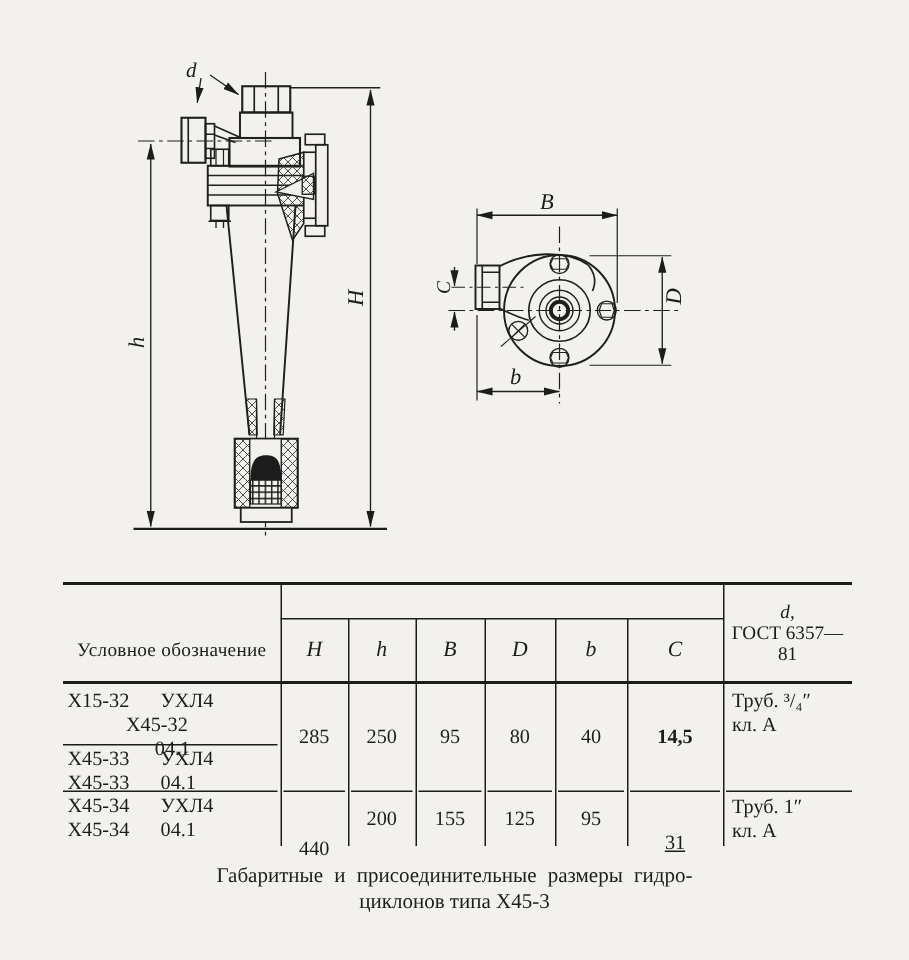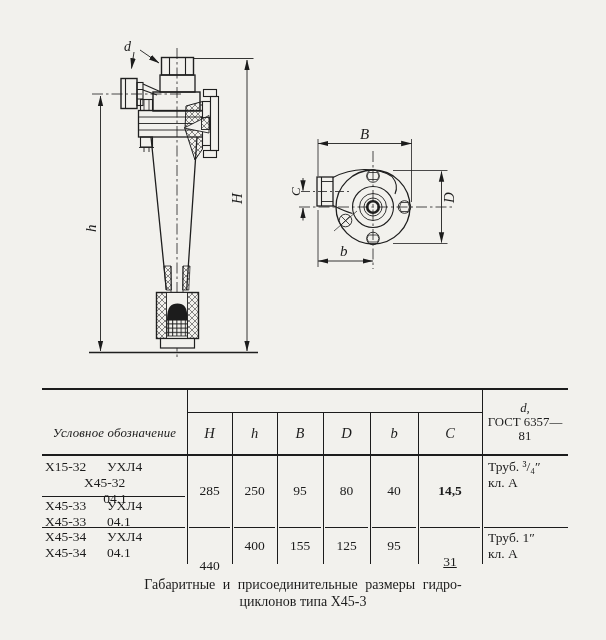--- a/index.html
+++ b/index.html
@@ -180,21 +180,21 @@
     <div class="tl" style="left:442px;top:139px;width:84px;height:1px;"></div>
 
     <div class="tl" style="left:145px;top:0;width:1px;height:176px;"></div>
     <div class="tl" style="left:190px;top:24px;width:1px;height:152px;"></div>
     <div class="tl" style="left:235px;top:24px;width:1px;height:152px;"></div>
     <div class="tl" style="left:281px;top:24px;width:1px;height:152px;"></div>
     <div class="tl" style="left:328px;top:24px;width:1px;height:152px;"></div>
     <div class="tl" style="left:376px;top:24px;width:1px;height:152px;"></div>
     <div class="tl" style="left:440px;top:0;width:1px;height:176px;"></div>
 
-    <div class="cell hdr" style="left:0;top:24px;width:145px;height:42px;font-style:italic;">Условное обозначение</div>
+    <div class="cell hdr" style="left:0;top:24px;width:145px;height:42px;">Условное обозначение</div>
     <div class="cell dimhead" style="left:145px;top:24px;width:45px;height:42px;">H</div>
     <div class="cell dimhead" style="left:190px;top:24px;width:45px;height:42px;">h</div>
     <div class="cell dimhead" style="left:235px;top:24px;width:46px;height:42px;">B</div>
     <div class="cell dimhead" style="left:281px;top:24px;width:47px;height:42px;">D</div>
     <div class="cell dimhead" style="left:328px;top:24px;width:48px;height:42px;">b</div>
     <div class="cell dimhead" style="left:376px;top:24px;width:64px;height:42px;">C</div>
     <div class="cell gosthead" style="left:440px;top:4px;width:86px;height:60px;">
       <span class="ital">d,</span>
       <span>ГОСТ 6357—</span>
       <span>81</span>
@@ -226,21 +226,21 @@
     </div>
 
     <div class="valcell" style="left:145px;top:95px;width:45px;">285</div>
     <div class="valcell" style="left:190px;top:95px;width:45px;">250</div>
     <div class="valcell" style="left:235px;top:95px;width:46px;">95</div>
     <div class="valcell" style="left:281px;top:95px;width:47px;">80</div>
     <div class="valcell" style="left:328px;top:95px;width:48px;">40</div>
     <div class="valcell" style="left:376px;top:95px;width:64px;font-weight:bold;">14,5</div>
 
     <div class="valcell" style="left:145px;top:150px;width:45px;margin-top:20px;">440</div>
-    <div class="valcell" style="left:190px;top:150px;width:45px;">400</div>
+    <div class="valcell" style="left:190px;top:150px;width:45px;">200</div>
     <div class="valcell" style="left:235px;top:150px;width:46px;">155</div>
     <div class="valcell" style="left:281px;top:150px;width:47px;">125</div>
     <div class="valcell" style="left:328px;top:150px;width:48px;">95</div>
     <div class="valcell" style="left:376px;top:166px;width:64px;text-decoration:underline;">31</div>
 
     <div class="pipecell" style="left:443px;top:71px;width:83px;">
       <div>Труб. ³/₄″</div>
       <div>кл. А</div>
     </div>
     <div class="pipecell" style="left:443px;top:142px;width:83px;">

